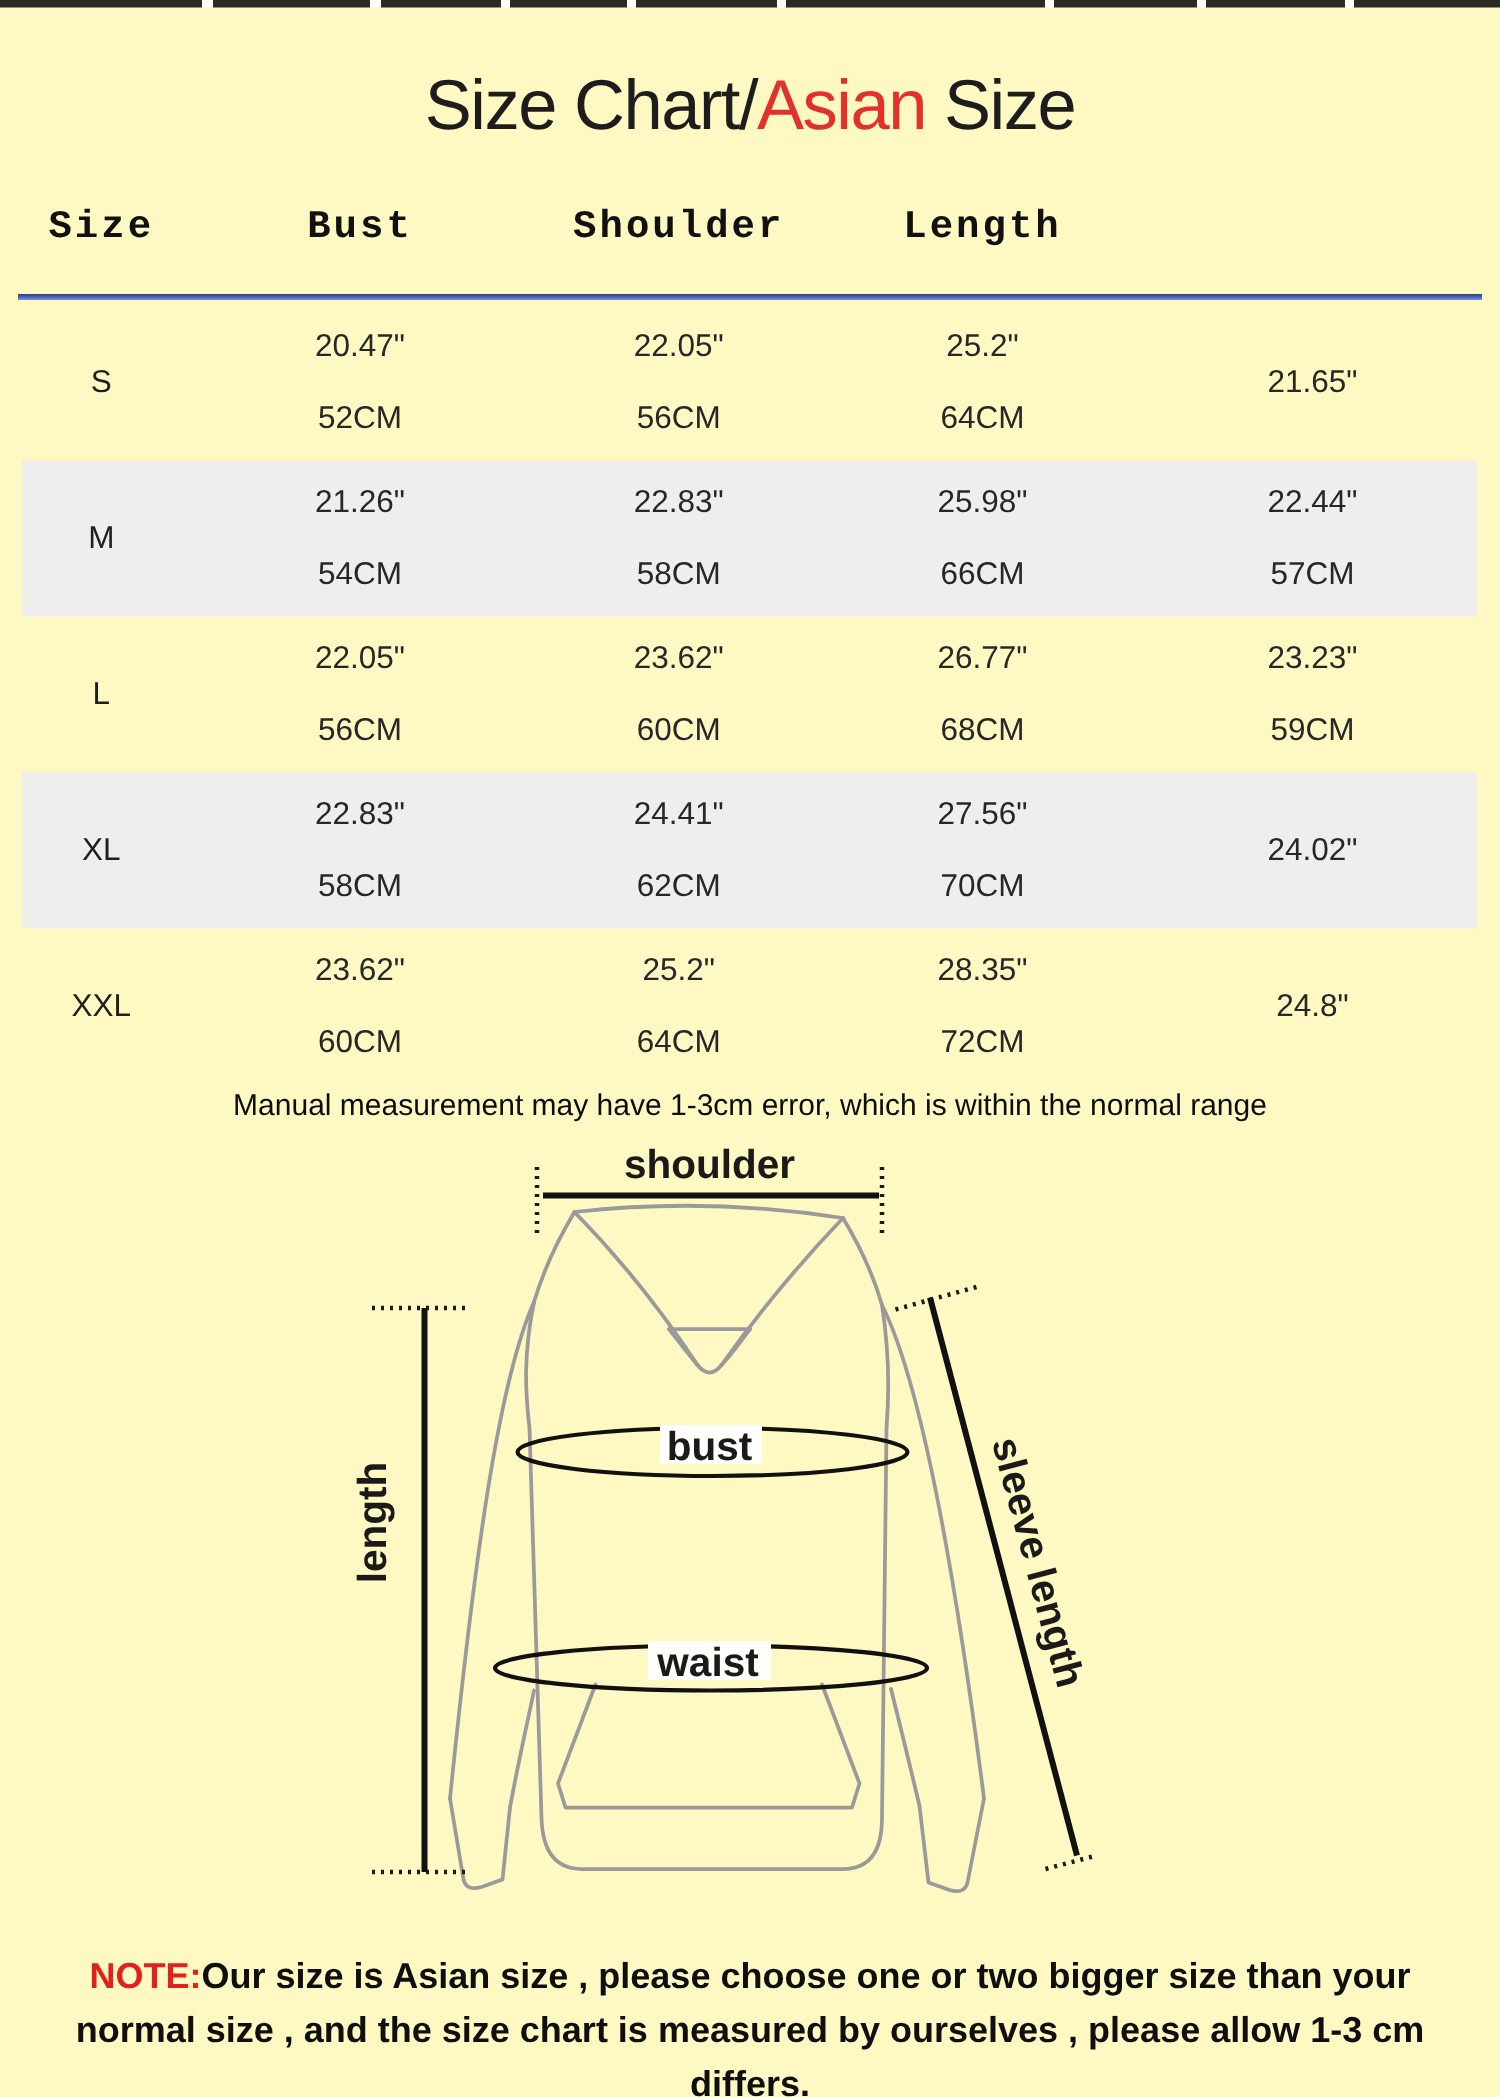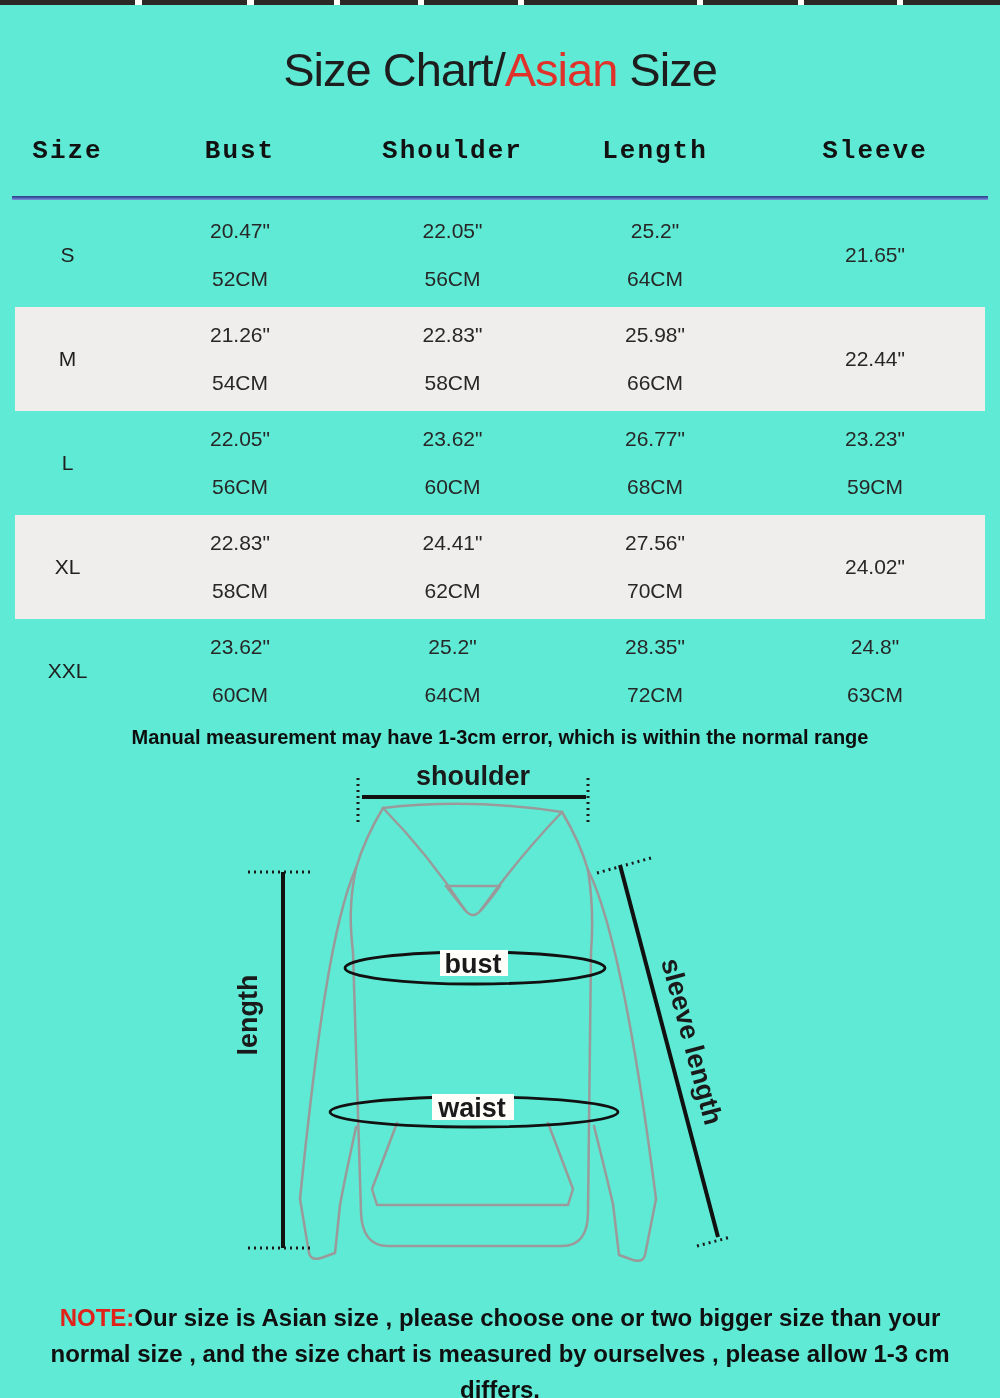--- a/index.html
+++ b/index.html
@@ -1,16 +1,16 @@
 <!DOCTYPE html>
 <html><head>
 <meta charset="utf-8">
 <style>
   html,body{margin:0;padding:0;background:#ffffff;}
-  #page{position:relative;width:1000px;height:1398px;background:#5eead4;overflow:hidden;
+  #page{position:relative;width:1000px;height:1398px;background:#fef9c3;overflow:hidden;
         font-family:"Liberation Sans",sans-serif;color:#1c1c1c;}
 
   
   .top-strip{position:absolute;top:0;left:0;width:100%;height:5px;
     background:linear-gradient(90deg,
       #2a2926 0 13.5%, #fffefb 13.5% 14.2%,
       #2a2926 14.2% 24.7%, #fffefb 24.7% 25.4%,
       #2a2926 25.4% 33.4%, #fffefb 33.4% 34.0%,
       #2a2926 34.0% 41.8%, #fffefb 41.8% 42.4%,
       #2a2926 42.4% 51.8%, #fffefb 51.8% 52.4%,
@@ -34,21 +34,21 @@
 
   .tbody{position:absolute;top:203px;left:0;width:100%;}
   .trow{height:104px;align-items:center;}
   .trow.striped{background:linear-gradient(to right,
       transparent 15px,#efeeec 15px,#efeeec calc(100% - 15px),transparent calc(100% - 15px));}
   .tcell{display:flex;flex-direction:column;justify-content:center;gap:24px;
          text-align:center;font-size:21px;color:#272727;}
   .tcell.label{font-size:21px;color:#1f1f1f;}
 
   .disclaimer{position:absolute;top:726px;left:0;width:100%;text-align:center;
-              font-size:20px;color:#0d0d0d;font-weight:bold;}
+              font-size:20px;color:#0d0d0d;}
 
   .diagram{position:absolute;top:752px;left:0;}
   .diagram text{font-family:"Liberation Sans",sans-serif;font-weight:700;
                 font-size:27px;fill:#1a1a1a;}
   .outline{fill:none;stroke:#9a9a9a;stroke-width:2.5;stroke-linecap:round;stroke-linejoin:round;}
   .girth{fill:none;stroke:#111;stroke-width:2.8;}
   .measure{stroke:#111;stroke-width:4;fill:none;}
   .dots{stroke:#1a1a1a;stroke-width:3;fill:none;stroke-dasharray:2 4;}
   .labelbg{fill:#fffefb;}
 
@@ -66,21 +66,20 @@
 
   <div class="title">
     <span>Size Chart/</span><span class="red">Asian</span><span> Size</span>
   </div>
 
   <div class="theader cols">
     <div class="hcell">Size</div>
     <div class="hcell">Bust</div>
     <div class="hcell">Shoulder</div>
     <div class="hcell">Length</div>
-    <div class="hcell">Sleeve</div>
   </div>
 
   <div class="divider"></div>
 
   <div class="tbody">
       <div class="trow cols">
         <div class="tcell label">S</div>
         <div class="tcell">
           <div>20.47"</div>
           <div>52CM</div>
@@ -106,20 +105,21 @@
         <div class="tcell">
           <div>22.83"</div>
           <div>58CM</div>
         </div>
         <div class="tcell">
           <div>25.98"</div>
           <div>66CM</div>
         </div>
         <div class="tcell">
           <div>22.44"</div>
+          <div>57CM</div>
         </div>
       </div>
       <div class="trow cols">
         <div class="tcell label">L</div>
         <div class="tcell">
           <div>22.05"</div>
           <div>56CM</div>
         </div>
         <div class="tcell">
           <div>23.62"</div>
@@ -161,21 +161,20 @@
         <div class="tcell">
           <div>25.2"</div>
           <div>64CM</div>
         </div>
         <div class="tcell">
           <div>28.35"</div>
           <div>72CM</div>
         </div>
         <div class="tcell">
           <div>24.8"</div>
-          <div>63CM</div>
         </div>
       </div>
     </div>
 
   <div class="disclaimer">Manual measurement may have 1-3cm error, which is within the normal range</div>
 
   <svg class="diagram" width="1000" height="545" viewBox="0 0 1000 545">
 
     <g>
 

